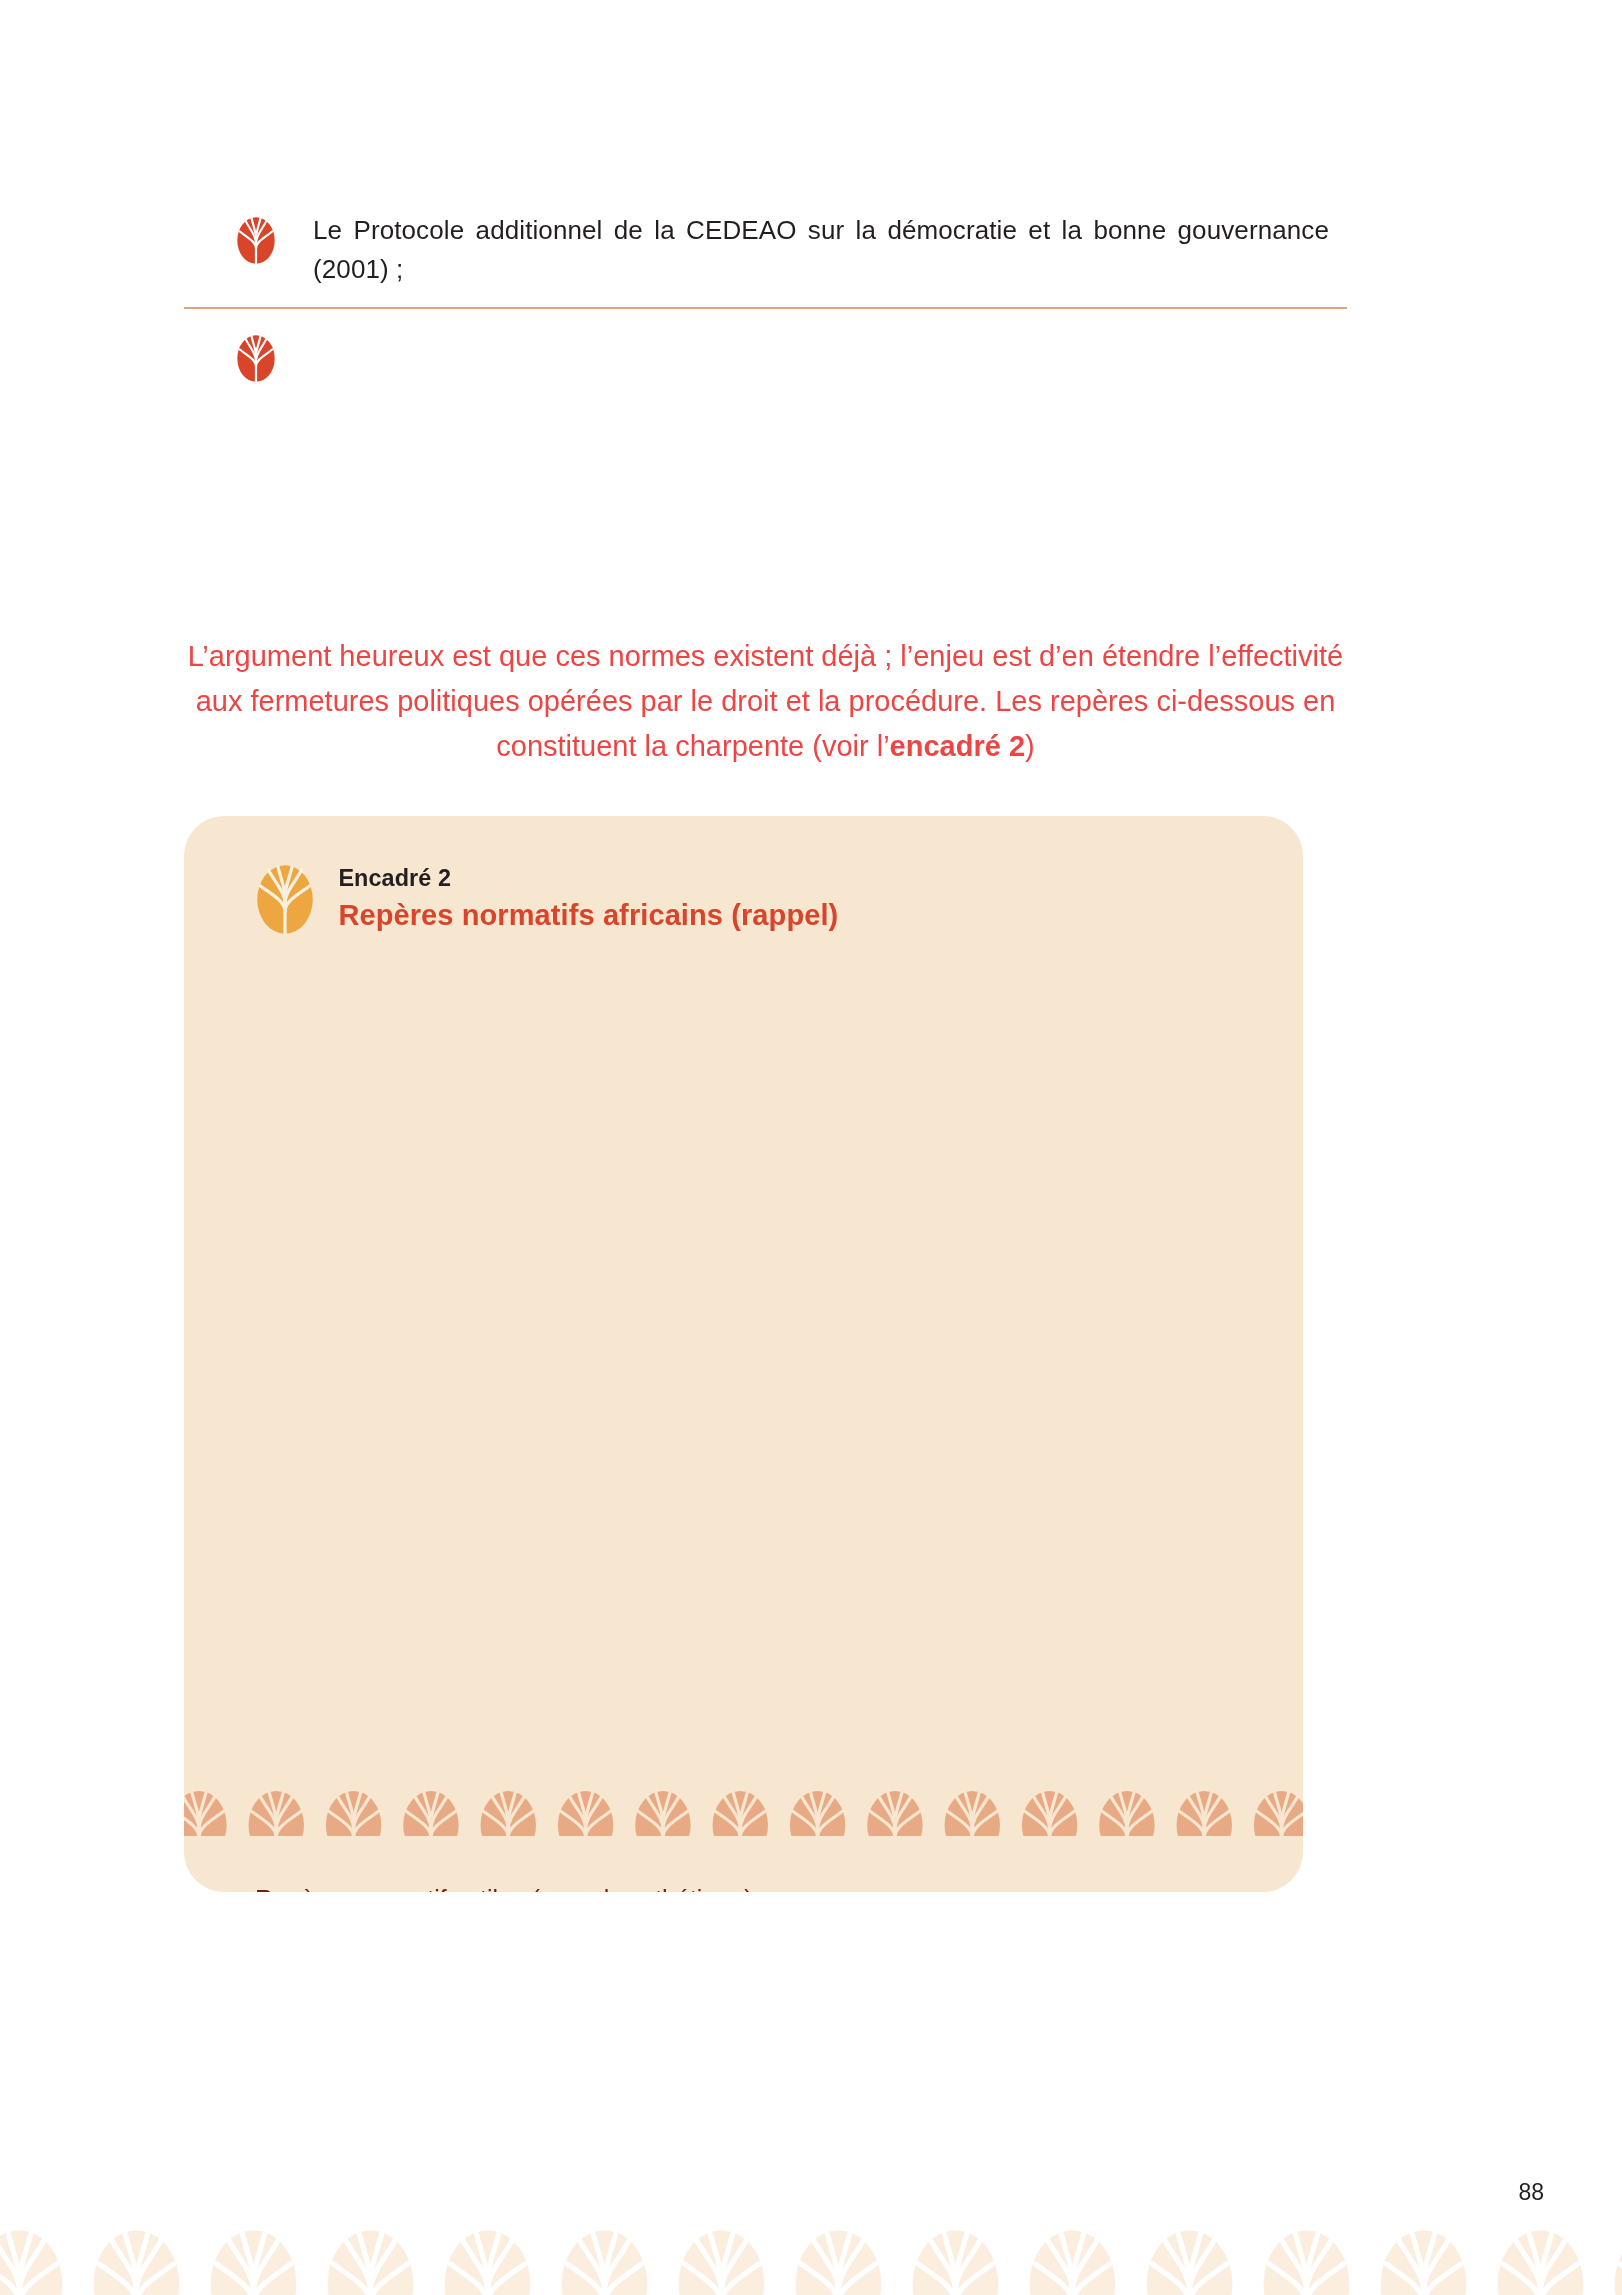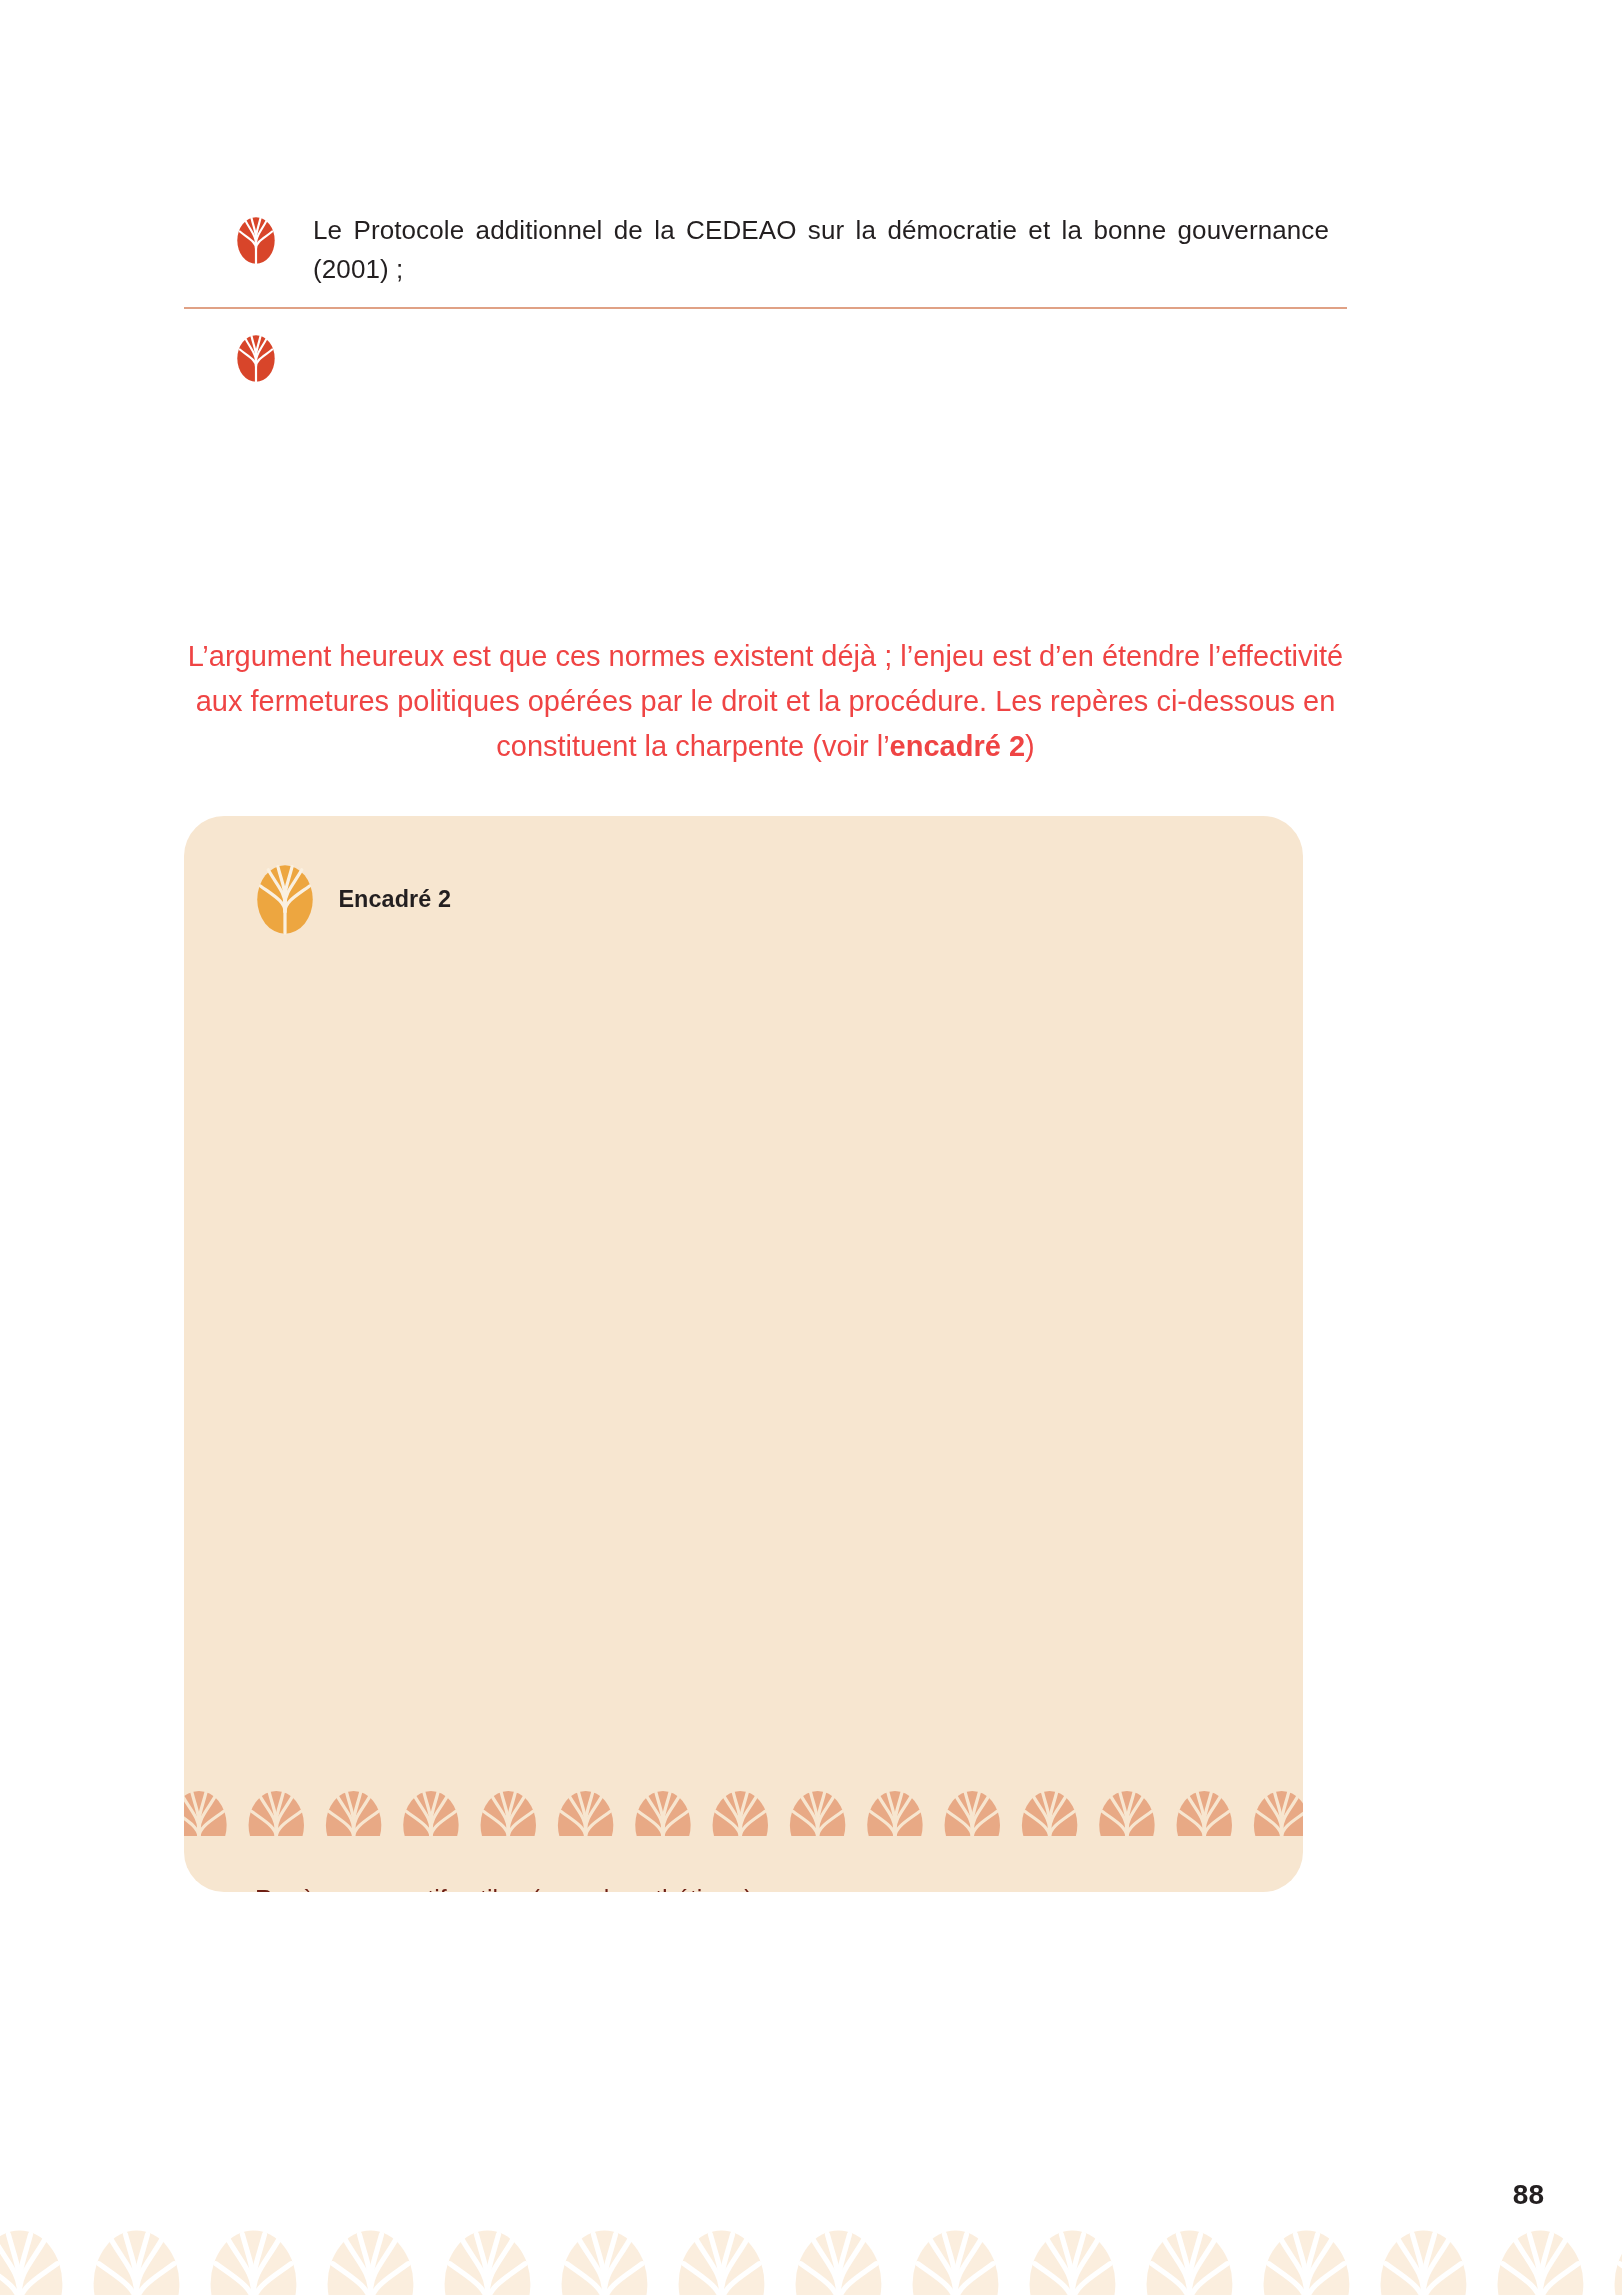--- a/index.html
+++ b/index.html
@@ -132,22 +132,22 @@
     color: #6e1f14;
     padding: 0 0 0 71px;
     line-height: 1.4;
   }
 
   
   .page-number {
     position: absolute;
     right: 79px;
     top: 2179px;
-    font-size: 28px;
-    font-weight: 700;
+    font-size: 23px;
+    font-weight: 400;
     color: #231f20;
   }
 
   
   .bottom-ornament {
     position: absolute;
     left: 0;
     bottom: 0;
     width: 1623px;
     height: 86px;
@@ -215,20 +215,21 @@
             <path d="M46 62 C46 44 59 32 72 9"></path>
             <path d="M46 74 C46 58 27 48 8 34"></path>
             <path d="M46 74 C46 58 65 48 84 34"></path>
             <path d="M46 50 C46 38 40 24 35 4"></path>
             <path d="M46 50 C46 38 52 24 57 4"></path>
           </g>
         </svg>
       </span>
       <span class="hdr-text">
         <div class="hdr-kicker">Encadré 2</div>
+        <div class="hdr-title">Repères normatifs africains (rappel)</div>
       </span>
     </div>
 
     <div class="pattern-band">
       <svg viewBox="0 0 1722 90" width="1119" height="58" aria-hidden="true">
         <defs>
           <g id="motifhalf">
             <ellipse cx="46" cy="-5" rx="43" ry="53" fill="#e8a985"></ellipse>
             <g stroke="#f7e6d0" stroke-width="5" fill="none" stroke-linecap="round">
               <path d="M46 47 L46 -2"></path>

